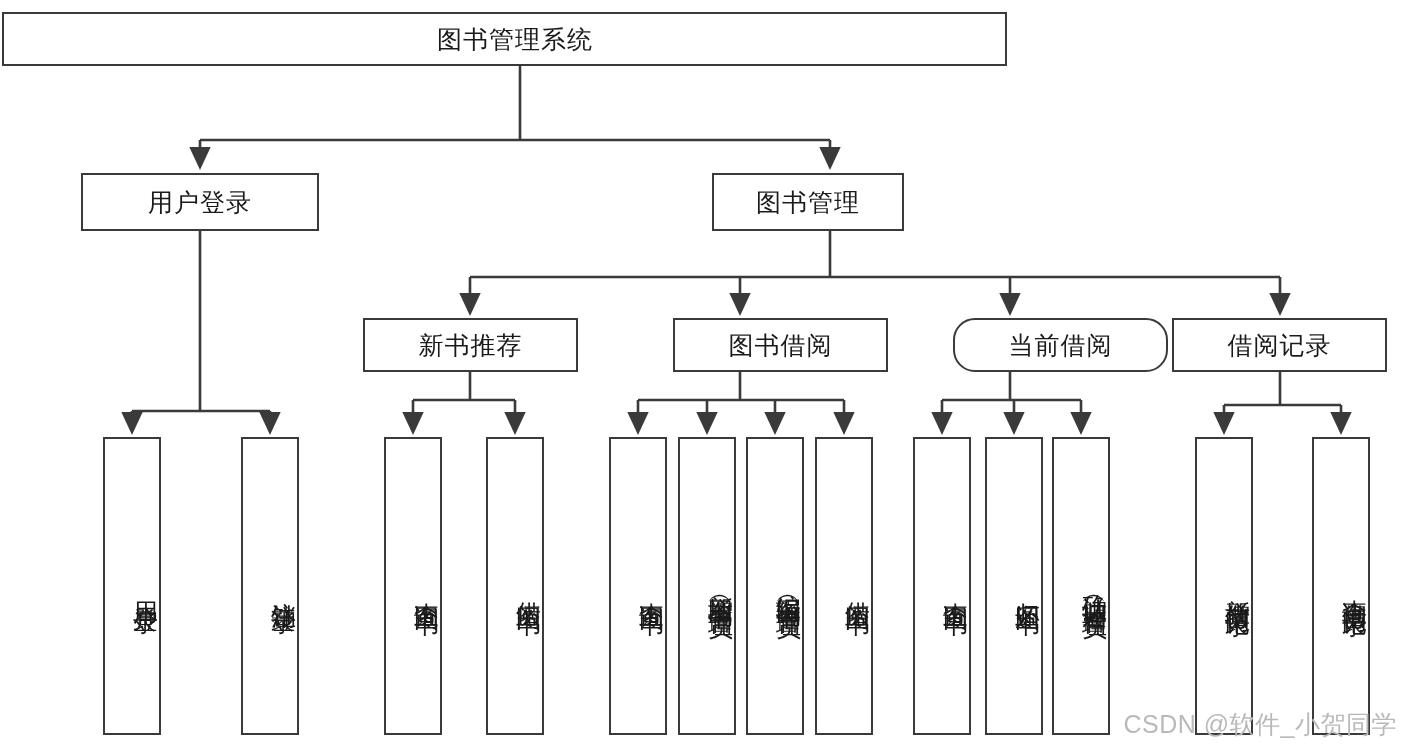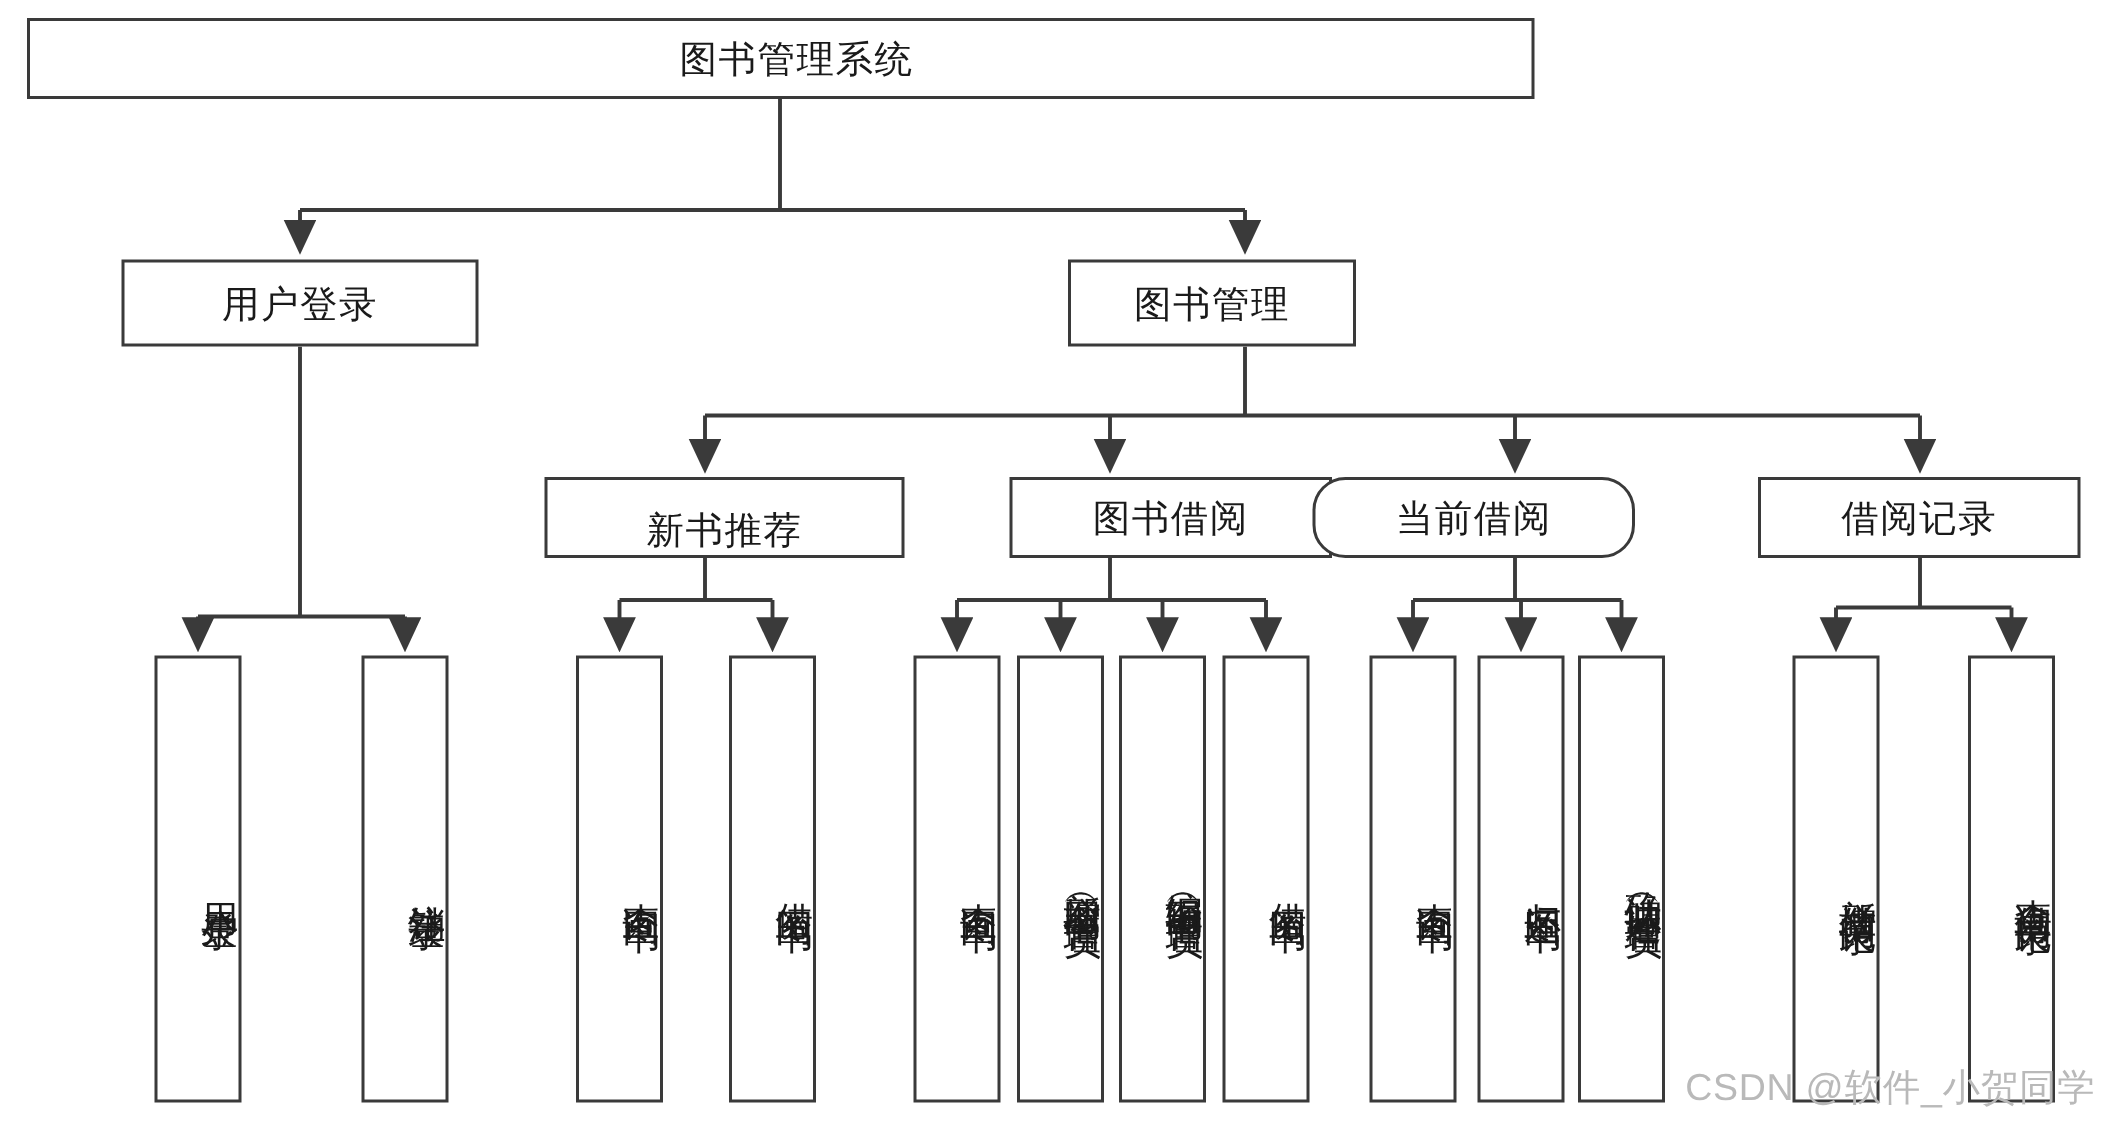--- a/index.html
+++ b/index.html
@@ -111,38 +111,38 @@
       <path d="M1014,400 L1014,431" marker-end="url(#arrow)"></path>
       <path d="M1081,400 L1081,431" marker-end="url(#arrow)"></path>
 
       <path d="M1280,372 L1280,405"></path>
       <path d="M1224,405 L1341,405"></path>
       <path d="M1224,405 L1224,431" marker-end="url(#arrow)"></path>
       <path d="M1341,405 L1341,431" marker-end="url(#arrow)"></path>
     </g>
   </svg>
 
-  <div class="node horiz" id="node-root" style="left: 18px; top: 12px; width: 1005px; height: 54px; padding-left: 21px;">
+  <div class="node horiz" id="node-root" style="left: 2px; top: 12px; width: 1005px; height: 54px; padding-left: 21px;">
     <span class="label">图书管理系统</span>
   </div>
 
   <div class="node horiz" id="node-l2-0" style="left: 81px; top: 173px; width: 238px; height: 58px;">
     <span class="label">用户登录</span>
   </div>
   <div class="node horiz" id="node-l2-1" style="left: 712px; top: 173px; width: 192px; height: 58px;">
     <span class="label">图书管理</span>
   </div>
 
-  <div class="node horiz" id="node-l3-0" style="left: 363px; top: 318px; width: 240px; height: 54px; align-items: flex-end;">
+  <div class="node horiz" id="node-l3-0" style="left: 363px; top: 318px; width: 215px; height: 54px;">
     <span class="label">新书推荐</span>
   </div>
   <div class="node horiz" id="node-l3-1" style="left: 633px; top: 318px; width: 215px; height: 54px; margin-left: 40px;">
     <span class="label">图书借阅</span>
   </div>
-  <div class="node horiz" id="node-l3-2" style="left: 875px; top: 318px; width: 215px; height: 54px; border-radius: 22px;">
+  <div class="node horiz" id="node-l3-2" style="left: 953px; top: 318px; width: 215px; height: 54px; border-radius: 22px;">
     <span class="label">当前借阅</span>
   </div>
   <div class="node horiz" id="node-l3-3" style="left: 1172px; top: 318px; width: 215px; height: 54px;">
     <span class="label">借阅记录</span>
   </div>
 
   <div class="node vert" id="leaf-0" style="left: 103px; top: 437px; width: 58px; height: 298px;">
     <span class="label">用户登录</span>
   </div>
   <div class="node vert" id="leaf-1" style="left: 241px; top: 437px; width: 58px; height: 298px;">

